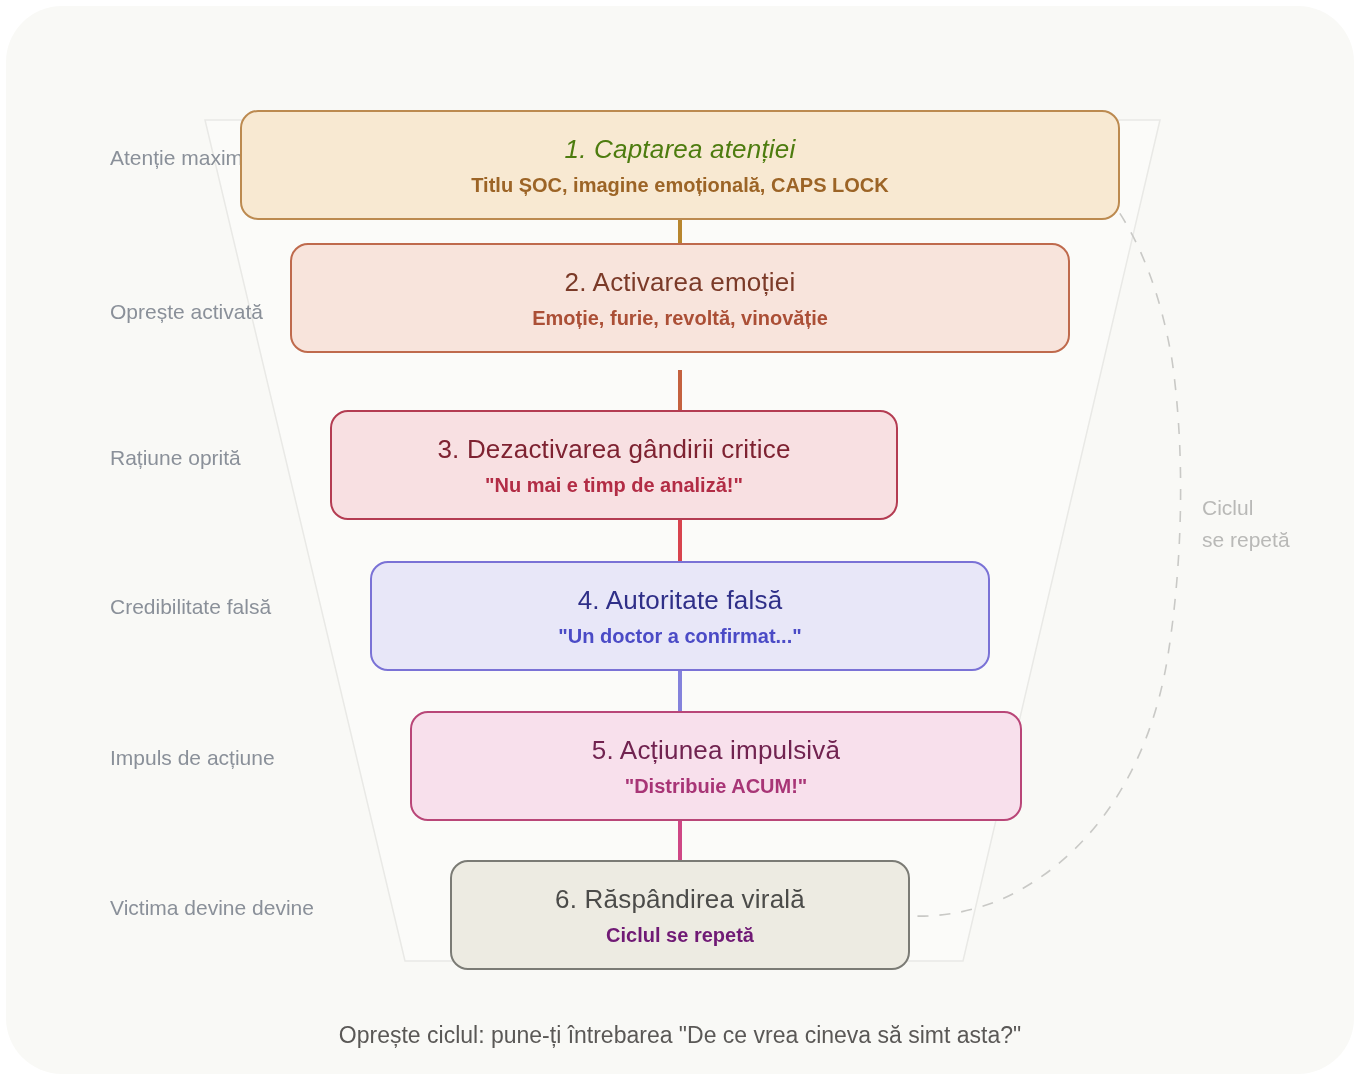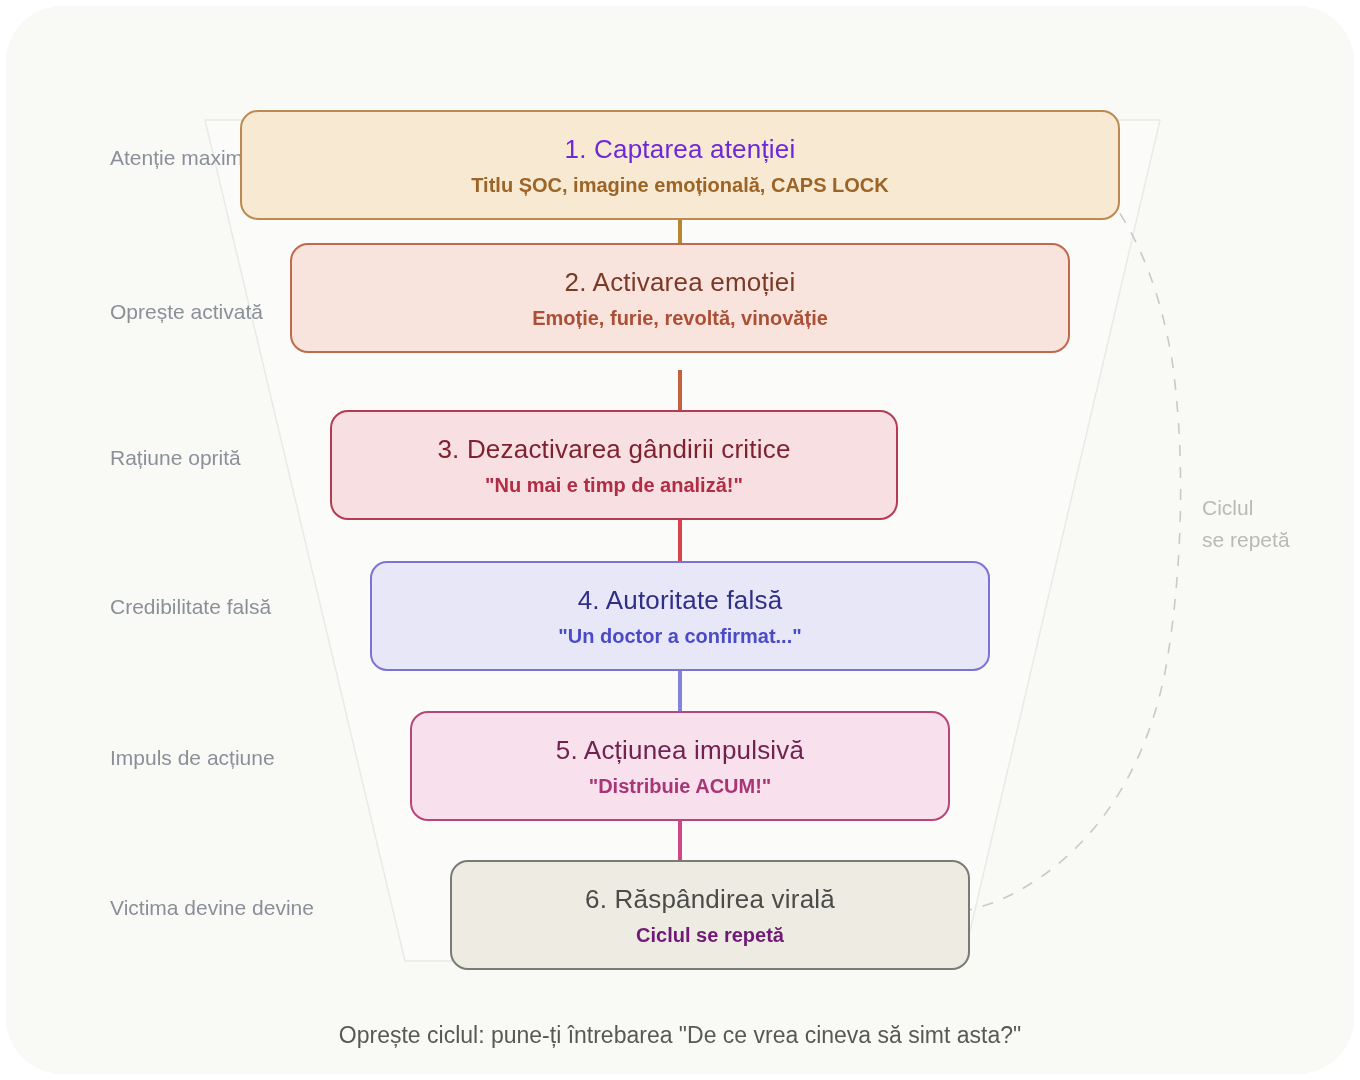--- a/index.html
+++ b/index.html
@@ -32,23 +32,23 @@
     align-items: center;
     justify-content: center;
     gap: 13px;
     z-index: 3;
   }
   .stage-title { font-size: 26px; line-height: 1; letter-spacing: 0.2px; }
   .stage-subtitle { font-size: 20px; line-height: 1; font-weight: bold; }
   .s0 { left: 240px; top: 110px; width: 880px; }
   .s1 { left: 290px; top: 243px; width: 780px; }
   .s2 { left: 330px; top: 410px; width: 568px; }
-  .s3 { left: 370px; top: 561px; width: 620px; border-radius: 17px; }
-  .s4 { left: 410px; top: 711px; width: 540px; }
-  .s5 { left: 450px; top: 860px; width: 520px; }
+  .s3 { left: 370px; top: 561px; width: 620px; }
+  .s4 { left: 410px; top: 711px; width: 612px; }
+  .s5 { left: 450px; top: 860px; width: 460px; }
   .connector {
     position: absolute;
     left: 678px;
     width: 4px;
     z-index: 2;
   }
   .c0 { top: 220px; height: 40px; }
   .c1 { top: 370px; height: 40px; }
   .c2 { top: 520px; height: 41px; }
   .c3 { top: 671px; height: 40px; }
@@ -104,21 +104,21 @@
 <div class="side-label sl4">Impuls de acțiune</div>
 <div class="side-label sl5">Victima devine devine</div>
 
 <div class="connector c0" style="background: rgb(184, 134, 46);"></div>
 <div class="connector c1" style="background: rgb(196, 97, 63);"></div>
 <div class="connector c2" style="background: rgb(216, 68, 78);"></div>
 <div class="connector c3" style="background: rgb(132, 130, 220);"></div>
 <div class="connector c4" style="background: rgb(207, 71, 134);"></div>
 
 <div class="stage-box s0" style="background: rgb(248, 233, 210); border-color: rgb(188, 138, 80);">
-  <div class="stage-title" style="color: #6d28d9;">1. Captarea atenției</div>
+  <div class="stage-title" style="color: #4d7c0f; font-style: italic;">1. Captarea atenției</div>
   <div class="stage-subtitle" style="color: rgb(156, 100, 38);">Titlu ȘOC, imagine emoțională, CAPS LOCK</div>
 </div>
 <div class="stage-box s1" style="background: rgb(248, 228, 220); border-color: rgb(191, 106, 77);">
   <div class="stage-title" style="color: rgb(123, 58, 40);">2. Activarea emoției</div>
   <div class="stage-subtitle" style="color: rgb(171, 79, 54);">Emoție, furie, revoltă, vinovăție</div>
 </div>
 <div class="stage-box s2" style="background: rgb(248, 224, 226); border-color: rgb(180, 60, 82);">
   <div class="stage-title" style="color: rgb(126, 34, 49);">3. Dezactivarea gândirii critice</div>
   <div class="stage-subtitle" style="color: rgb(178, 44, 69);">"Nu mai e timp de analiză!"</div>
 </div>

